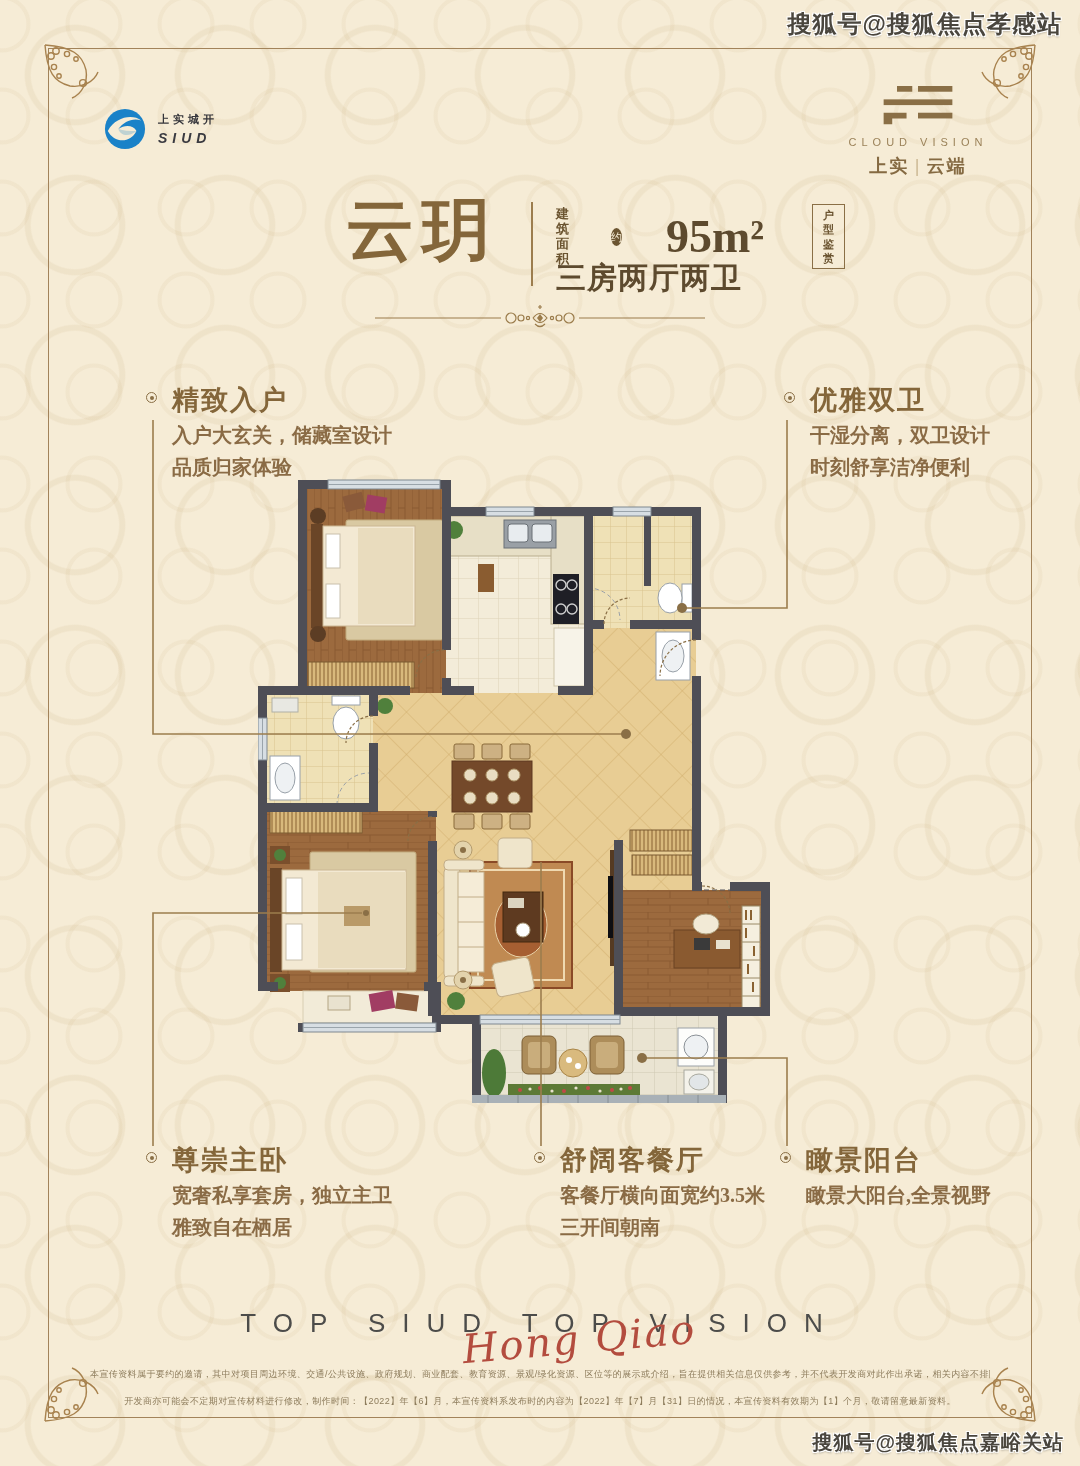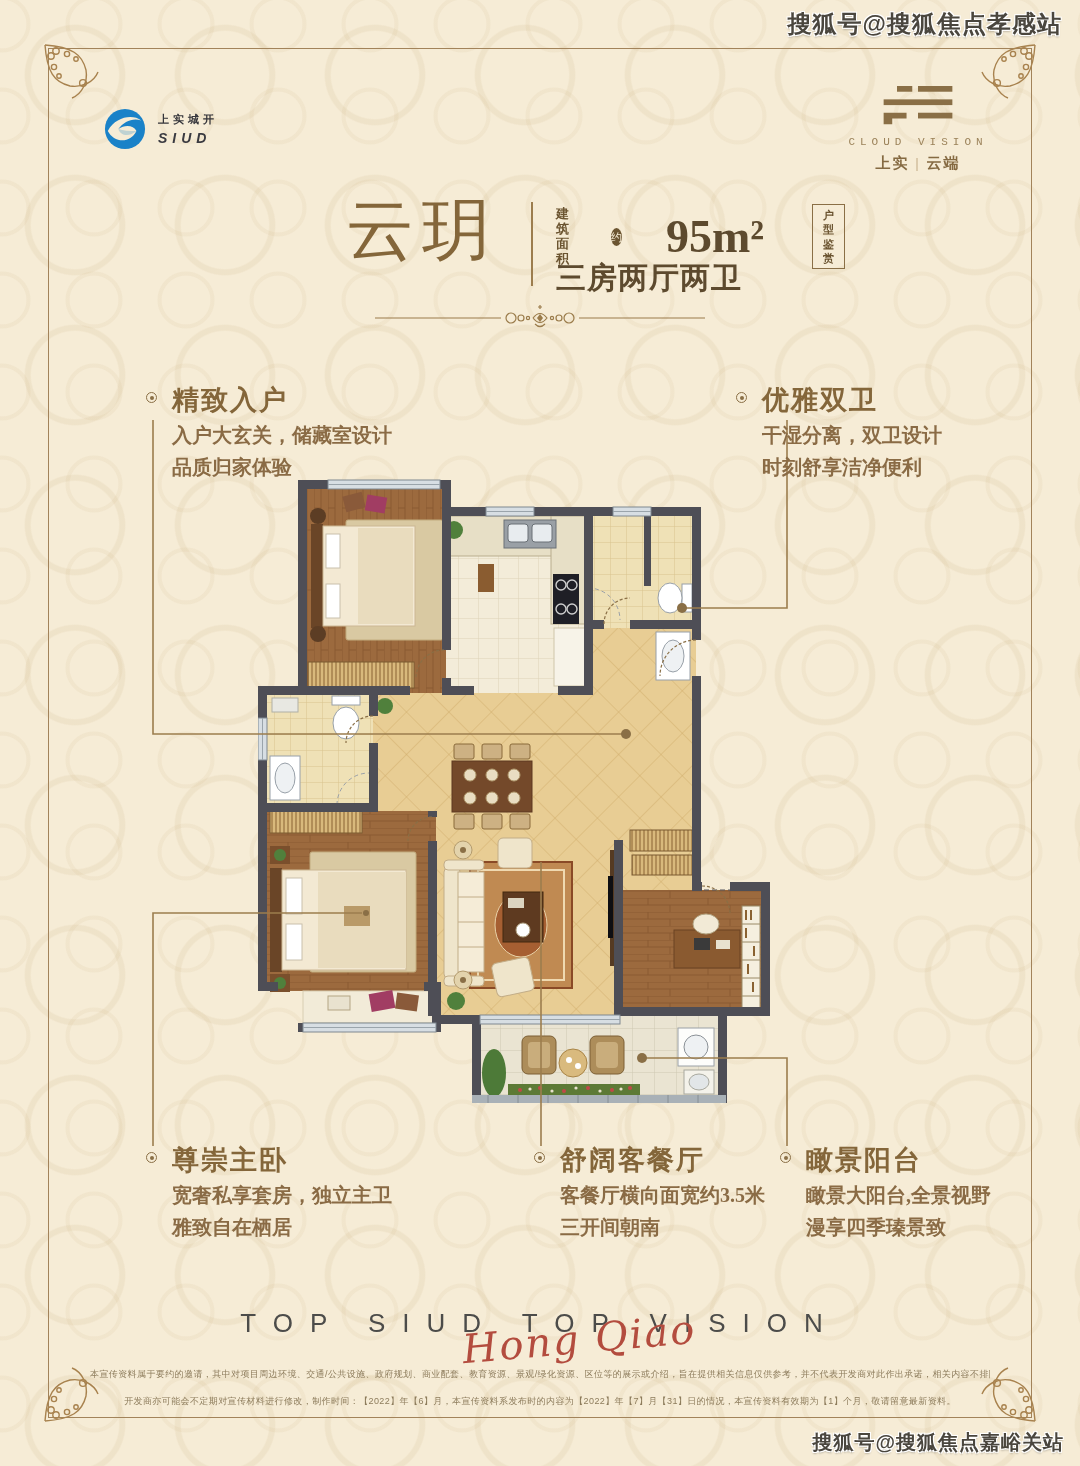--- a/index.html
+++ b/index.html
@@ -29,25 +29,25 @@
   .wm.bottom{font-size:20px;right:16px;bottom:10px;}
   
   .devlogo{left:104px;top:108px;display:flex;align-items:flex-start;}
   .devlogo .glyph{width:42px;height:42px;}
   .devlogo .txt{margin-left:12px;padding-top:4px;}
   .dev-cn{font-size:11px;letter-spacing:4px;color:#35353a;font-weight:700;font-family:"Liberation Sans",sans-serif;}
   .dev-en{font-size:14px;letter-spacing:5px;color:#3a3a40;font-weight:700;font-style:italic;font-family:"Liberation Sans",sans-serif;margin-top:3px;}
   
   .brand{left:828px;top:86px;width:180px;text-align:center;color:#8a6f46;}
   .brand .cloudmark{width:96px;height:42px;margin:0 auto;display:block;}
-  .brand-en{font-size:11px;letter-spacing:5px;color:#9b8259;margin-top:8px;font-family:Liberation Mono, monospace;}
-  .brand-cn{font-size:15px;letter-spacing:2px;color:#856a42;margin-top:6px;font-weight:700;}
+  .brand-en{font-size:11px;letter-spacing:5px;color:#9b8259;margin-top:8px;font-family:Liberation Sans, sans-serif;}
+  .brand-cn{font-size:18px;letter-spacing:2px;color:#856a42;margin-top:6px;font-weight:700;}
   .brand-cn .sep{display:inline-block;margin:0 6px;color:#b39a6e;font-weight:400;}
   
-  .unit-name{left:346px;top:196px;font-size:68px;font-weight:400;color:#84663a;letter-spacing:8px;line-height:1;}
+  .unit-name{left:346px;top:196px;font-size:68px;font-weight:700;color:#84663a;letter-spacing:8px;line-height:1;}
   .spec-divider{left:531px;top:202px;width:1.5px;height:84px;background:#9c7d4e;}
   .specs{left:556px;top:204px;width:200px;}
   .spec-row{display:flex;align-items:center;gap:38px;}
   .area-label{font-size:13px;line-height:1.15;color:#6b5430;font-weight:700;}
   .approx{width:18px;height:18px;border-radius:50%;background:#6b5430;color:#f6ecd6;font-size:11px;line-height:18px;text-align:center;margin-left:4px;}
   .area-value{font-size:46px;color:#5d4a2e;font-weight:700;margin-left:6px;line-height:1;}
   .view-badge{margin-left:10px;border:1.4px solid #8a6f46;color:#6b5430;font-size:11px;line-height:1.3;
       padding:3px 10px;text-align:center;font-weight:700;}
   .layout-text{left:556px;top:258px;width:192px;font-size:30px;color:#5d4a2e;font-weight:700;letter-spacing:1px;white-space:nowrap;}
   .orn-divider{left:375px;top:300px;}
@@ -492,39 +492,38 @@
       <circle cx="366" cy="913" r="3"></circle>
       <circle cx="642" cy="1058" r="5"></circle>
     </g>
   </svg>
 
   <div class="abs feature" style="left:146px;top:386px">
     <div class="f-title"><span class="f-bullet"></span><span>精致入户</span></div>
     <div class="f-line">入户大玄关，储藏室设计</div>
     <div class="f-line">品质归家体验</div>
   </div>
-  <div class="abs feature" style="left:736px;top:386px">
+  <div class="abs feature" style="left:784px;top:386px">
     <div class="f-title"><span class="f-bullet"></span><span>优雅双卫</span></div>
     <div class="f-line">干湿分离，双卫设计</div>
     <div class="f-line">时刻舒享洁净便利</div>
   </div>
   <div class="abs feature" style="left:146px;top:1146px">
     <div class="f-title"><span class="f-bullet"></span><span>尊崇主卧</span></div>
     <div class="f-line">宽奢私享套房，独立主卫</div>
     <div class="f-line">雅致自在栖居</div>
   </div>
   <div class="abs feature" style="left:534px;top:1146px">
     <div class="f-title"><span class="f-bullet"></span><span>舒阔客餐厅</span></div>
     <div class="f-line">客餐厅横向面宽约3.5米</div>
     <div class="f-line">三开间朝南</div>
   </div>
   <div class="abs feature" style="left:780px;top:1146px">
     <div class="f-title"><span class="f-bullet"></span><span>瞰景阳台</span></div>
     <div class="f-line">瞰景大阳台,全景视野</div>
-    <div class="f-line">漫享四季瑧景致</div>
   </div>
 
   <div class="abs slogan">TOP SIUD TOP VISION</div>
   <div class="abs script">Hong Qiao</div>
   <div class="abs disc l1">本宣传资料属于要约的邀请，其中对项目周边环境、交通/公共设施、政府规划、商业配套、教育资源、景观/绿化资源、区位等的展示或介绍，旨在提供相关信息仅供参考，并不代表开发商对此作出承诺，相关内容不排除因政府相关规划、规定及开发商未能控制的原因而发生变化。</div>
   <div class="abs disc l2">开发商亦可能会不定期对宣传材料进行修改，制作时间：【2022】年【6】月，本宣传资料系发布时的内容为【2022】年【7】月【31】日的情况，本宣传资料有效期为【1】个月，敬请留意最新资料。</div>
 
   <div class="abs wm top">搜狐号@搜狐焦点孝感站</div>
   <div class="abs wm bottom">搜狐号@搜狐焦点嘉峪关站</div>
 

